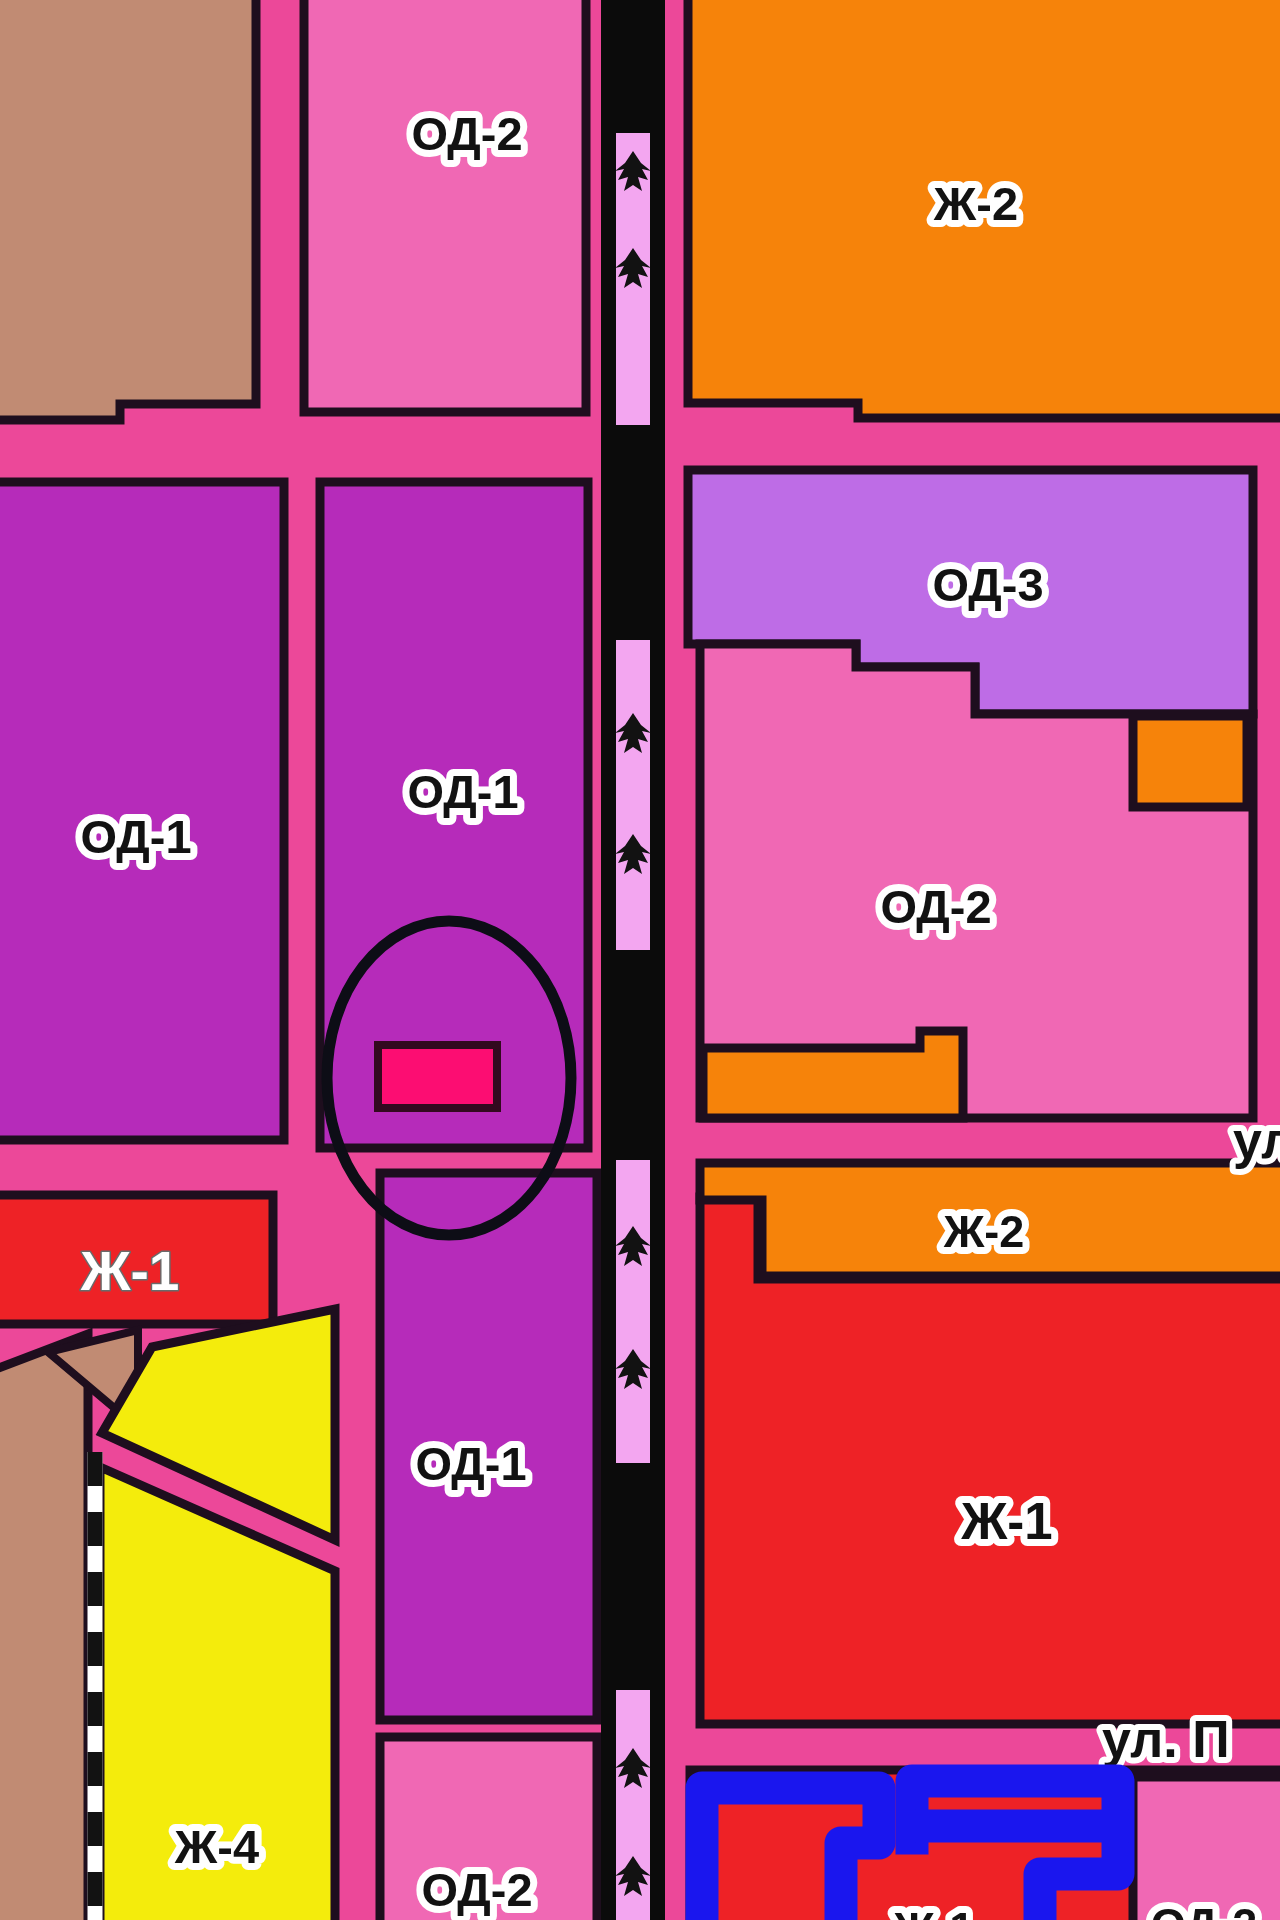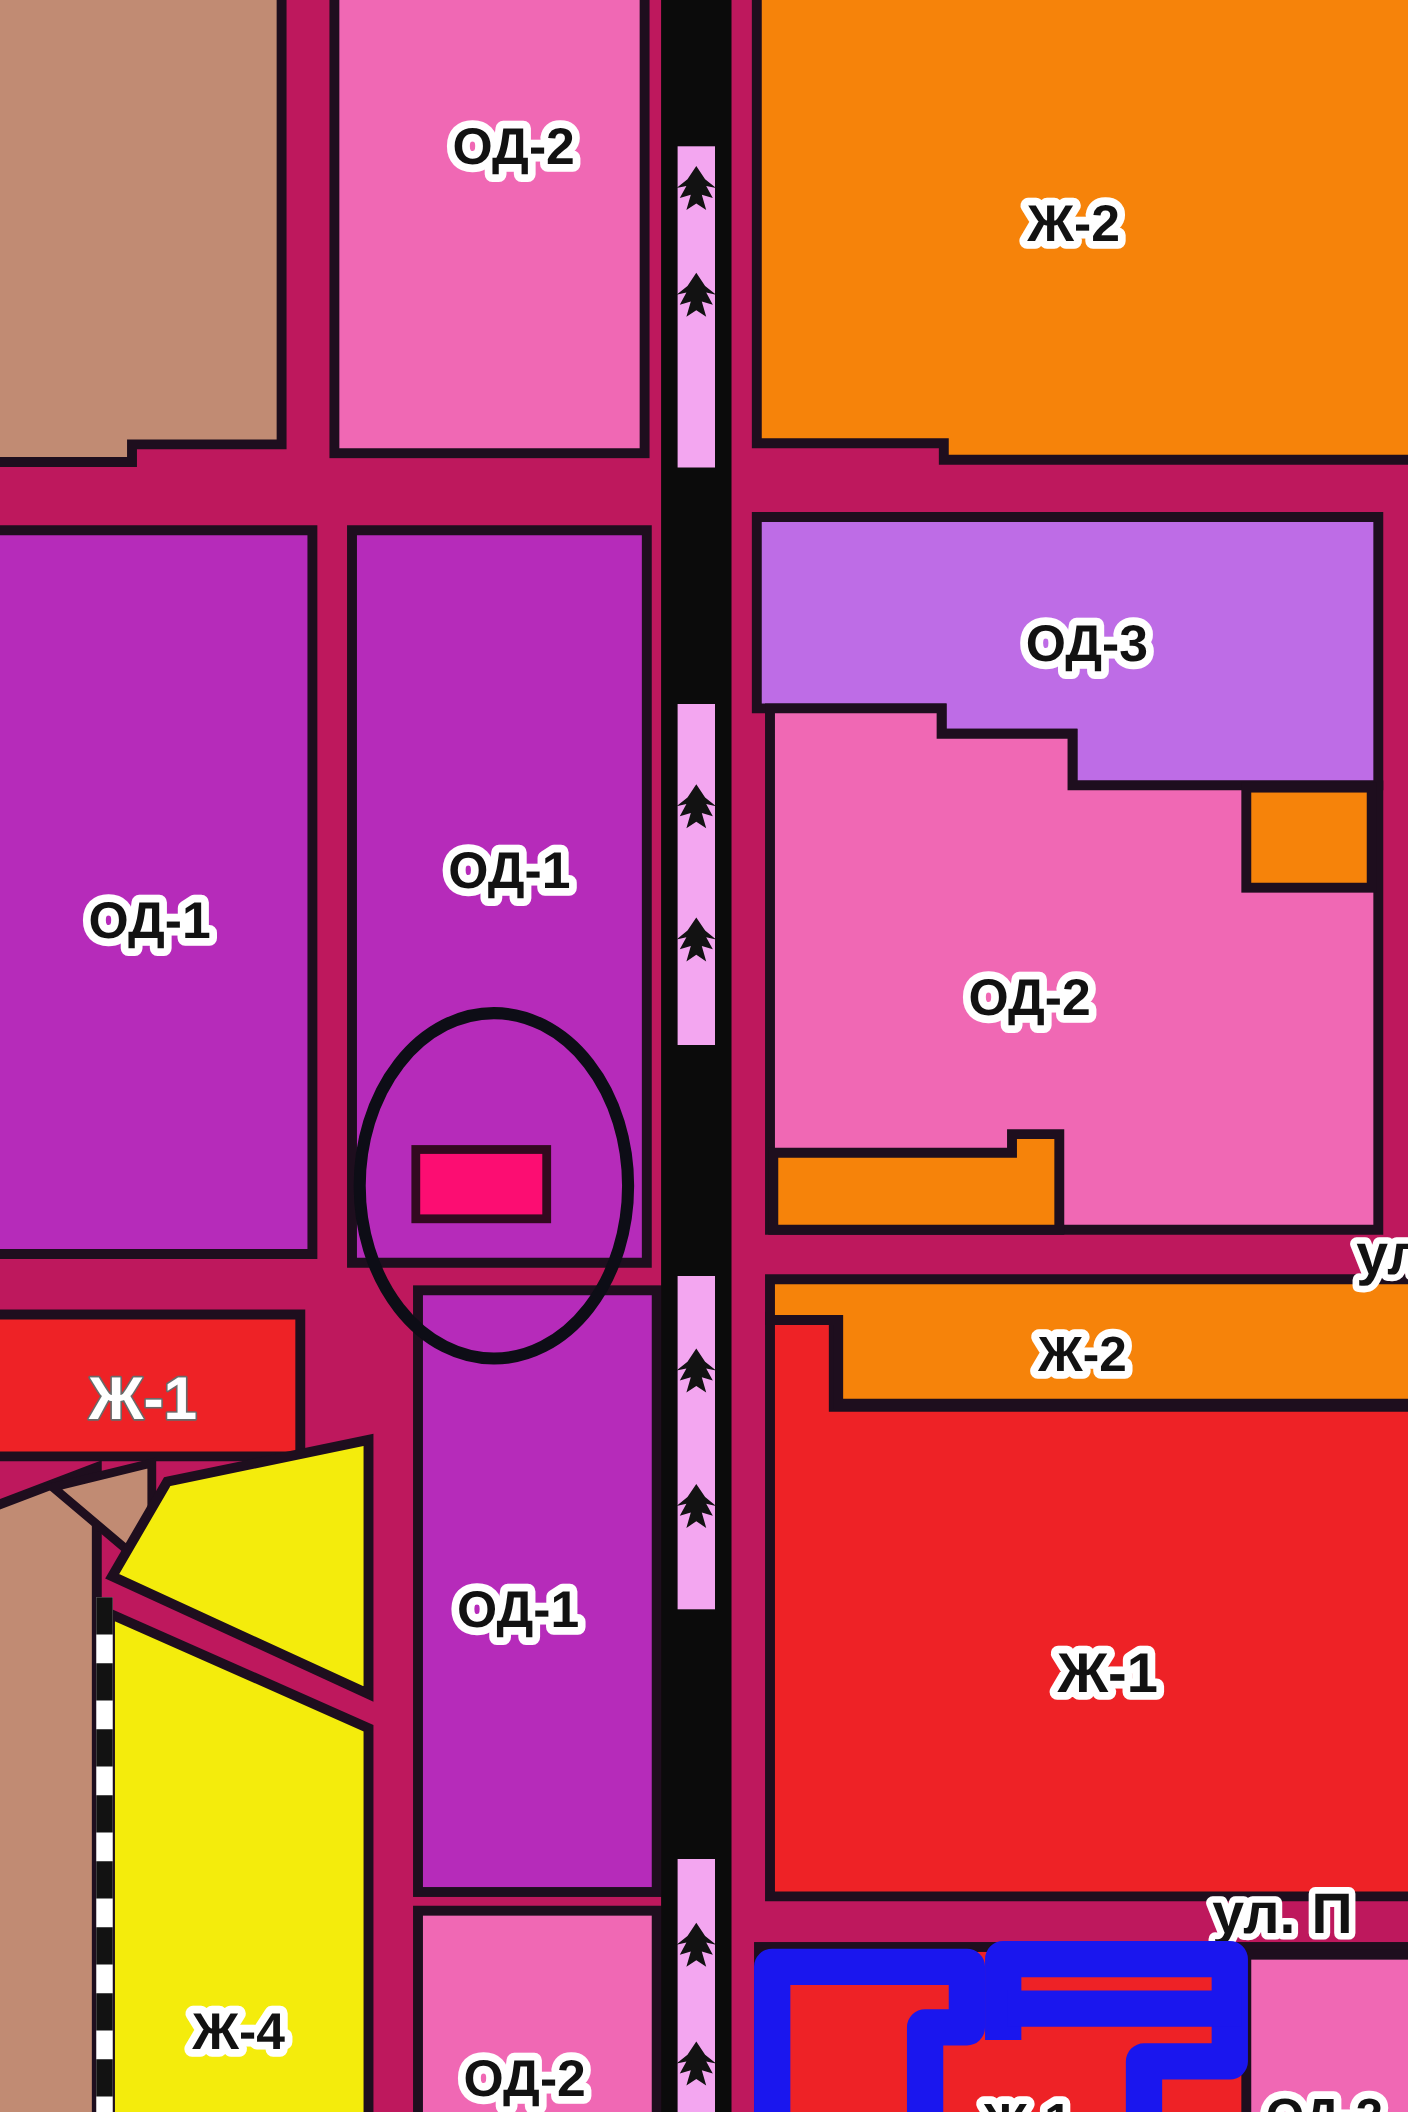--- a/index.html
+++ b/index.html
@@ -1,16 +1,16 @@
 <!DOCTYPE html>
 <html><head>
 <meta charset="utf-8">
 <style>
   html,body{margin:0;padding:0;background:#888;}
-  .screen{width:1280px;height:1920px;position:relative;background:#be185d;overflow:hidden;
+  .screen{width:1280px;height:1920px;position:relative;background:#ec4899;overflow:hidden;
           font-family:"Liberation Sans","DejaVu Sans",sans-serif;}
   svg{display:block;}
   .zone{stroke:#1e0e1e;stroke-width:9;stroke-linejoin:miter;}
   .thinzone{stroke:#1e0e1e;stroke-width:8;}
   .lbl{font-family:"Liberation Sans","DejaVu Sans",sans-serif;font-weight:bold;
        paint-order:stroke;stroke:#ffffff;stroke-width:14px;stroke-linejoin:round;}
   .lbl-plain{font-family:"Liberation Sans","DejaVu Sans",sans-serif;font-weight:bold;
        paint-order:stroke;stroke:#6a6a6a;stroke-width:3px;stroke-linejoin:round;}
   .street-lbl{font-family:"Liberation Sans","DejaVu Sans",sans-serif;font-weight:bold;
        paint-order:stroke;stroke:#ffffff;stroke-width:12px;stroke-linejoin:round;}

